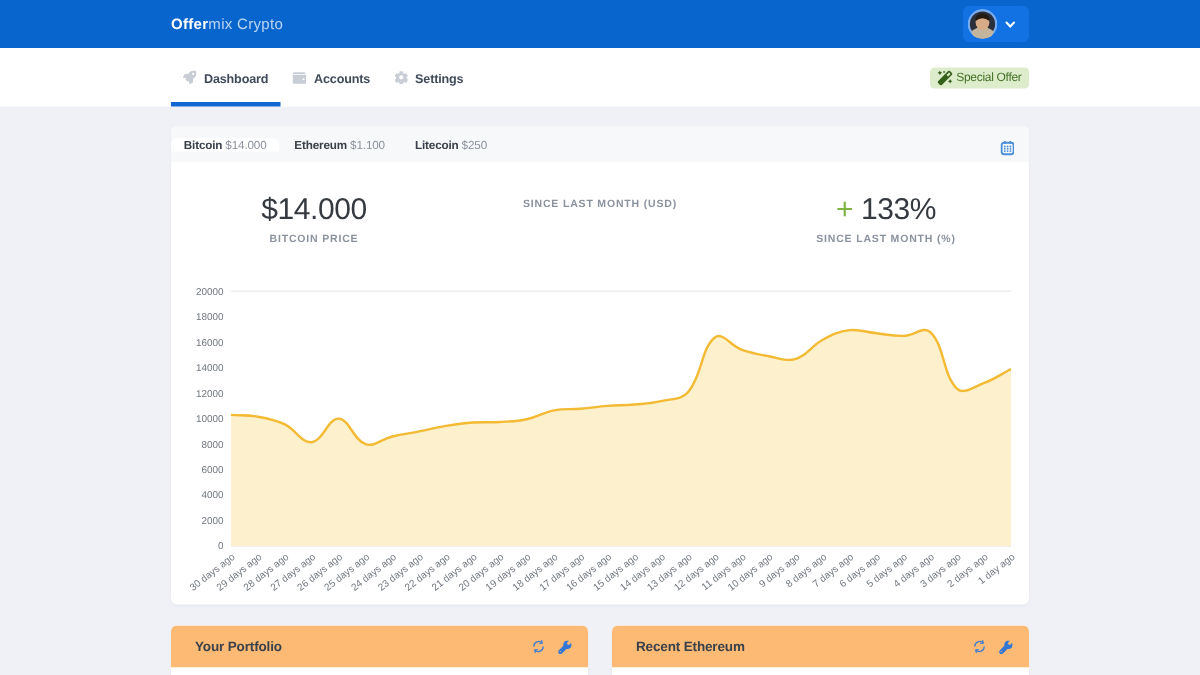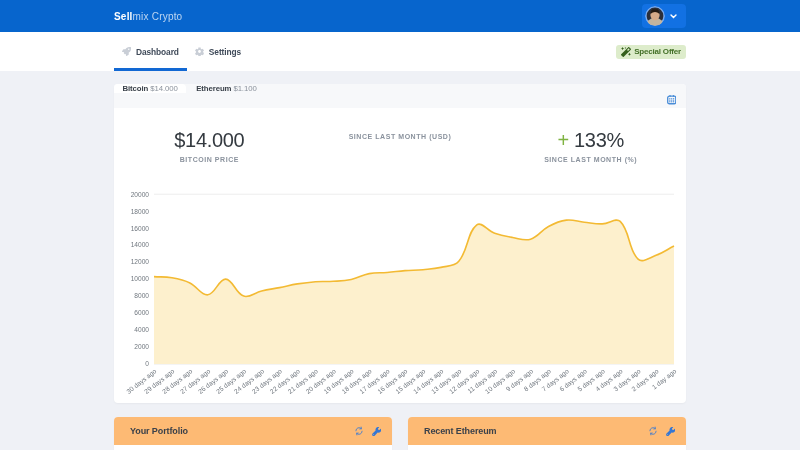--- a/index.html
+++ b/index.html
@@ -11,25 +11,25 @@
 .logo { font-size:10px; color:rgba(255,255,255,.72); letter-spacing:.2px; }
 .logo b { color:#fff; font-weight:bold; }
 .avatarbtn { width:44px; height:24px; background:#1271e3; border-radius:4px; display:flex; align-items:center; justify-content:flex-start; padding-left:3px; gap:5px; }
 .avatar { width:20px; height:20px; border-radius:50%; overflow:hidden; }
 
 .navbar { height:39px; background:#fff; }
 .navbar .container { height:39px; display:flex; align-items:center; }
 .nav { display:flex; height:100%; align-items:center; }
 .navitem { display:flex; align-items:center; gap:5px; height:100%; padding:0 8px; font-size:8.4px; letter-spacing:-0.1px; font-weight:bold; color:#404b5a; position:relative; }
 .navitem.active::after { content:""; position:absolute; left:0; right:0; bottom:0; height:3px; background:#1268d3; }
-.sofbtn { margin-left:auto; height:14px; background:#ddeccb; border-radius:3px; display:flex; align-items:center; gap:3px; padding:0 5px; font-size:8px; letter-spacing:-0.2px; font-weight:bold; color:#426f26; }
+.sofbtn { margin-left:auto; height:14px; background:#ddeccb; border-radius:3px; display:flex; align-items:center; gap:3px; padding:0 5px; font-size:8px; letter-spacing:-0.2px; font-weight:normal; color:#426f26; }
 
 .content { padding-top:13px; }
 .card { background:#fff; border-radius:4px; box-shadow:0 1px 2px rgba(0,0,0,.04); }
-.tabs { display:flex; background:#f7f8fa; border-radius:4px 4px 0 0; height:24px; align-items:flex-start; position:relative; }
+.tabs { display:flex; background:#f7f8fa; border-radius:4px 4px 0 0; height:24px; align-items:center; position:relative; }
 .tab { display:flex; align-items:center; padding:0 10px; font-size:7.8px; letter-spacing:-0.1px; color:#394049; font-weight:bold; }
 .tab span { font-weight:normal; color:#8b929c; margin-left:2px; }
 .tab.active { background:#fff; border-radius:4px 4px 0 0; padding:0 8.5px; }
 .calcicon { position:absolute; right:10px; top:6.5px; }
 .stats { display:flex; padding:21px 0 0 0; height:77px; }
 .stat { flex:1; text-align:center; }
 .stat .val { font-size:20px; color:#343a40; letter-spacing:-0.3px; }
 .stat .val .plus { color:#7fb342; }
 .stat .lab { margin-top:3.5px; font-size:7px; font-weight:bold; letter-spacing:.55px; color:#8a929d; }
 .chartwrap { position:relative; height:218px; }
@@ -38,21 +38,21 @@
 .bcard { flex:1; background:#fff; border-radius:4px; box-shadow:0 1px 2px rgba(0,0,0,.04); overflow:hidden; }
 .bhead { height:28px; background:#fdba74; display:flex; align-items:center; justify-content:space-between; padding:0 11px 0 16px; }
 .bhead .t { font-size:9px; letter-spacing:-0.1px; font-weight:bold; color:#3a414a; }
 .bhead .ic { display:flex; gap:8px; align-items:center; }
 .bbody { height:40px; background:#fff; }
 </style>
 </head>
 <body>
 <div class="topbar">
   <div class="container">
-    <div class="logo"><b>Sell</b>mix Crypto</div>
+    <div class="logo"><b>Offer</b>mix Crypto</div>
     <div class="avatarbtn">
       <div class="avatar"><svg width="20" height="20" viewBox="0 0 20 20">
         <circle cx="10" cy="10" r="10" fill="#79abef"></circle>
         <circle cx="10" cy="10" r="8.4" fill="#2b2f3a"></circle>
         <path d="M2.5 15 Q10 8.5 17.5 15 L16 18.5 Q10 21 4 18.5 Z" fill="#c3b49e"></path>
         <ellipse cx="10" cy="9" rx="4.6" ry="5.2" fill="#d7ab88"></ellipse>
         <path d="M5.4 8 Q5.5 3.2 10 3.2 Q14.5 3.2 14.6 8 Q14.8 5.6 13.8 4.4 Q12.5 2.8 10 2.8 Q7.5 2.8 6.2 4.4 Q5.2 5.6 5.4 8 Z" fill="#1d140e"></path>
         <path d="M5.4 8 Q10 4.2 14.6 8 Q14.6 5 12.5 3.8 Q10 2.8 7.5 3.8 Q5.4 5 5.4 8 Z" fill="#241a12"></path>
       </svg></div>
       <svg width="7" height="5" viewBox="0 0 7 5">
@@ -64,40 +64,48 @@
 <div class="navbar">
   <div class="container">
     <div class="nav">
       <div class="navitem active">
         <svg width="9" height="9" viewBox="0 0 512 512">
             <path fill="#c9ced6" d="M505.1 19.1C504 13.6 498.5 8.1 493 6.9 460.7 0 435.5 0 410.4 0 307.2 0 245.3 55.2 199.1 128H94.8c-16.3 0-35.6 11.9-42.9 26.5L2.5 253.3A28.4 28.4 0 0 0 0 264a24 24 0 0 0 24 24h103.8l-22.5 22.5c-11.4 11.4-13 32.3 0 45.3l51.3 51.3c12.4 12.4 33.8 12.5 45.3 0l22.5-22.5V488a24 24 0 0 0 24 24 28.6 28.6 0 0 0 10.7-2.5l98.7-49.4c14.6-7.3 26.5-26.5 26.5-42.9V312.8C457 266.5 512.1 204.4 512.1 101.7c0-25.2 0-50.4-7-82.6zM384 168a40 40 0 1 1 40-40 40 40 0 0 1-40 40z"></path>
           </svg>
         Dashboard
       </div>
       <div class="navitem">
+        <svg width="9.5" height="8" viewBox="0 0 22 18">
+            <path fill="#c9ced6" d="M2 0 h16 a2 2 0 0 1 2 2 v1 h-18 a1 1 0 0 1 -1-1 v-1 a2 2 0 0 1 1-1 z M0 4 h20 a2 2 0 0 1 2 2 v10 a2 2 0 0 1 -2 2 h-18 a2 2 0 0 1 -2 -2 z"></path>
+            <circle cx="17" cy="11" r="1.6" fill="#fff"></circle>
+          </svg>
+        Accounts
+      </div>
+      <div class="navitem">
         <svg width="9" height="9" viewBox="0 0 512 512">
             <path fill="#c9ced6" d="M495 292l-44 25c5-20 5-42 0-62l44-25c8-5 12-15 9-24-11-35-30-67-54-93-6-7-17-9-25-4l-44 25c-16-13-34-24-54-31V52c0-10-7-18-16-20-36-8-73-8-108 0-9 2-16 10-16 20v51c-20 7-38 18-54 31l-44-25c-8-5-19-3-25 4-24 26-43 58-54 93-3 9 1 19 9 24l44 25c-5 20-5 42 0 62l-44 25c-8 5-12 15-9 24 11 35 30 67 54 93 6 7 17 9 25 4l44-25c16 13 34 24 54 31v51c0 10 7 18 16 20 36 8 73 8 108 0 9-2 16-10 16-20v-51c20-7 38-18 54-31l44 25c8 5 19 3 25-4 24-26 43-58 54-93 3-9-1-19-9-24zm-239 44c-44 0-80-36-80-80s36-80 80-80 80 36 80 80-36 80-80 80z"></path>
           </svg>
         Settings
       </div>
     </div>
     <div class="sofbtn">
       <svg width="10" height="10" viewBox="0 0 512 512">
           <path fill="#35601c" d="M224 96l16-32 32-16-32-16-16-32-16 32-32 16 32 16 16 32zM80 160l26.66-53.33L160 80l-53.34-26.67L80 0 53.34 53.33 0 80l53.34 26.67L80 160zm352 128l-26.66 53.33L352 368l53.34 26.67L432 448l26.66-53.33L512 368l-53.34-26.67L432 288zm70.62-193.77L417.77 9.38C411.53 3.12 403.34 0 395.15 0c-8.19 0-16.38 3.12-22.63 9.38L9.38 372.52c-12.5 12.5-12.5 32.76 0 45.25l84.85 84.85c6.25 6.25 14.44 9.37 22.62 9.37 8.19 0 16.38-3.12 22.63-9.37L502.62 139.48c12.5-12.49 12.5-32.75 0-45.25zM359.45 203.46l-50.91-50.91 86.6-86.6 50.91 50.91-86.6 86.6z"></path>
         </svg>
       Special Offer
     </div>
   </div>
 </div>
 <div class="content">
   <div class="container">
     <div class="card">
       <div class="tabs">
         <div class="tab active">Bitcoin <span>$14.000</span></div>
         <div class="tab">Ethereum <span>$1.100</span></div>
+        <div class="tab">Litecoin <span>$250</span></div>
         <div class="calcicon"><svg width="9.5" height="9.5" viewBox="0 0 20 20">
           <rect x="1.5" y="2.5" width="17" height="16" rx="3.5" fill="none" stroke="#4a8dd8" stroke-width="2.8"></rect>
           <rect x="5" y="0" width="2.8" height="4" rx="1.2" fill="#4a8dd8"></rect>
               <rect x="12.2" y="0" width="2.8" height="4" rx="1.2" fill="#4a8dd8"></rect>
           <circle cx="6" cy="7.8" r="1.35" fill="#4a8dd8"></circle>
               <circle cx="10" cy="7.8" r="1.35" fill="#4a8dd8"></circle>
               <circle cx="14" cy="7.8" r="1.35" fill="#4a8dd8"></circle>
           <circle cx="6" cy="11" r="1.35" fill="#4a8dd8"></circle>
               <circle cx="10" cy="11" r="1.35" fill="#4a8dd8"></circle>
               <circle cx="14" cy="11" r="1.35" fill="#4a8dd8"></circle>

